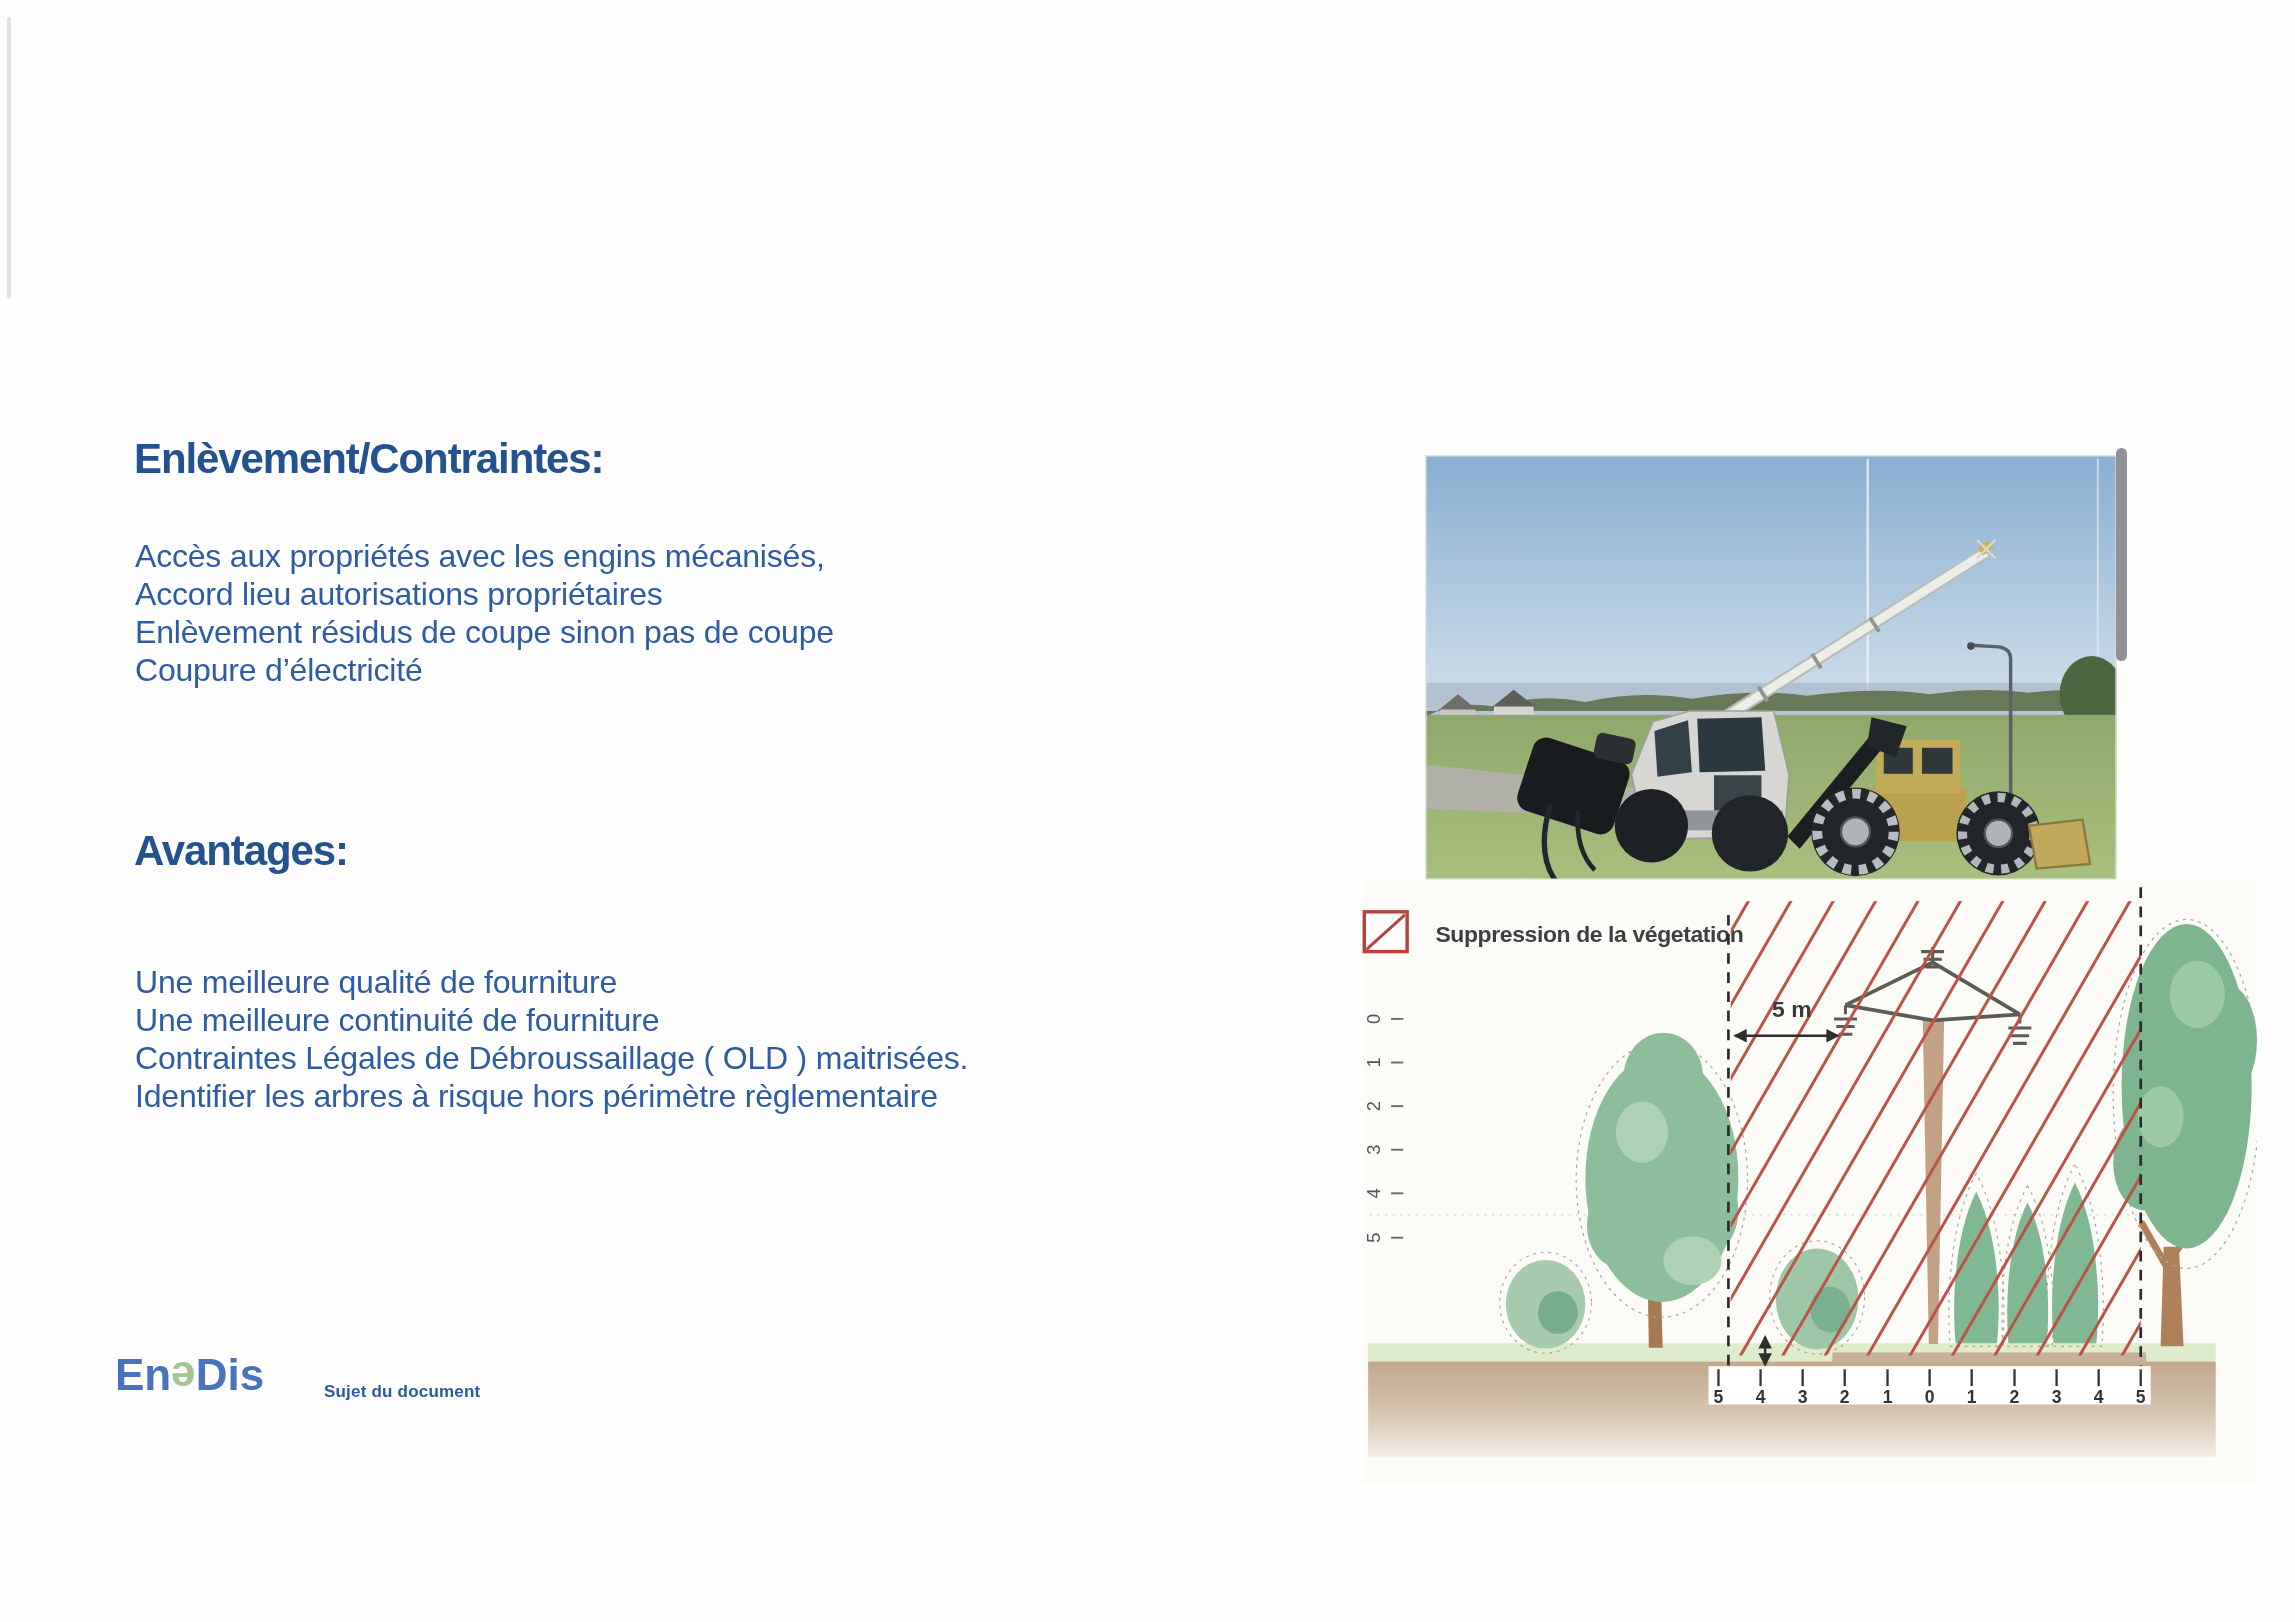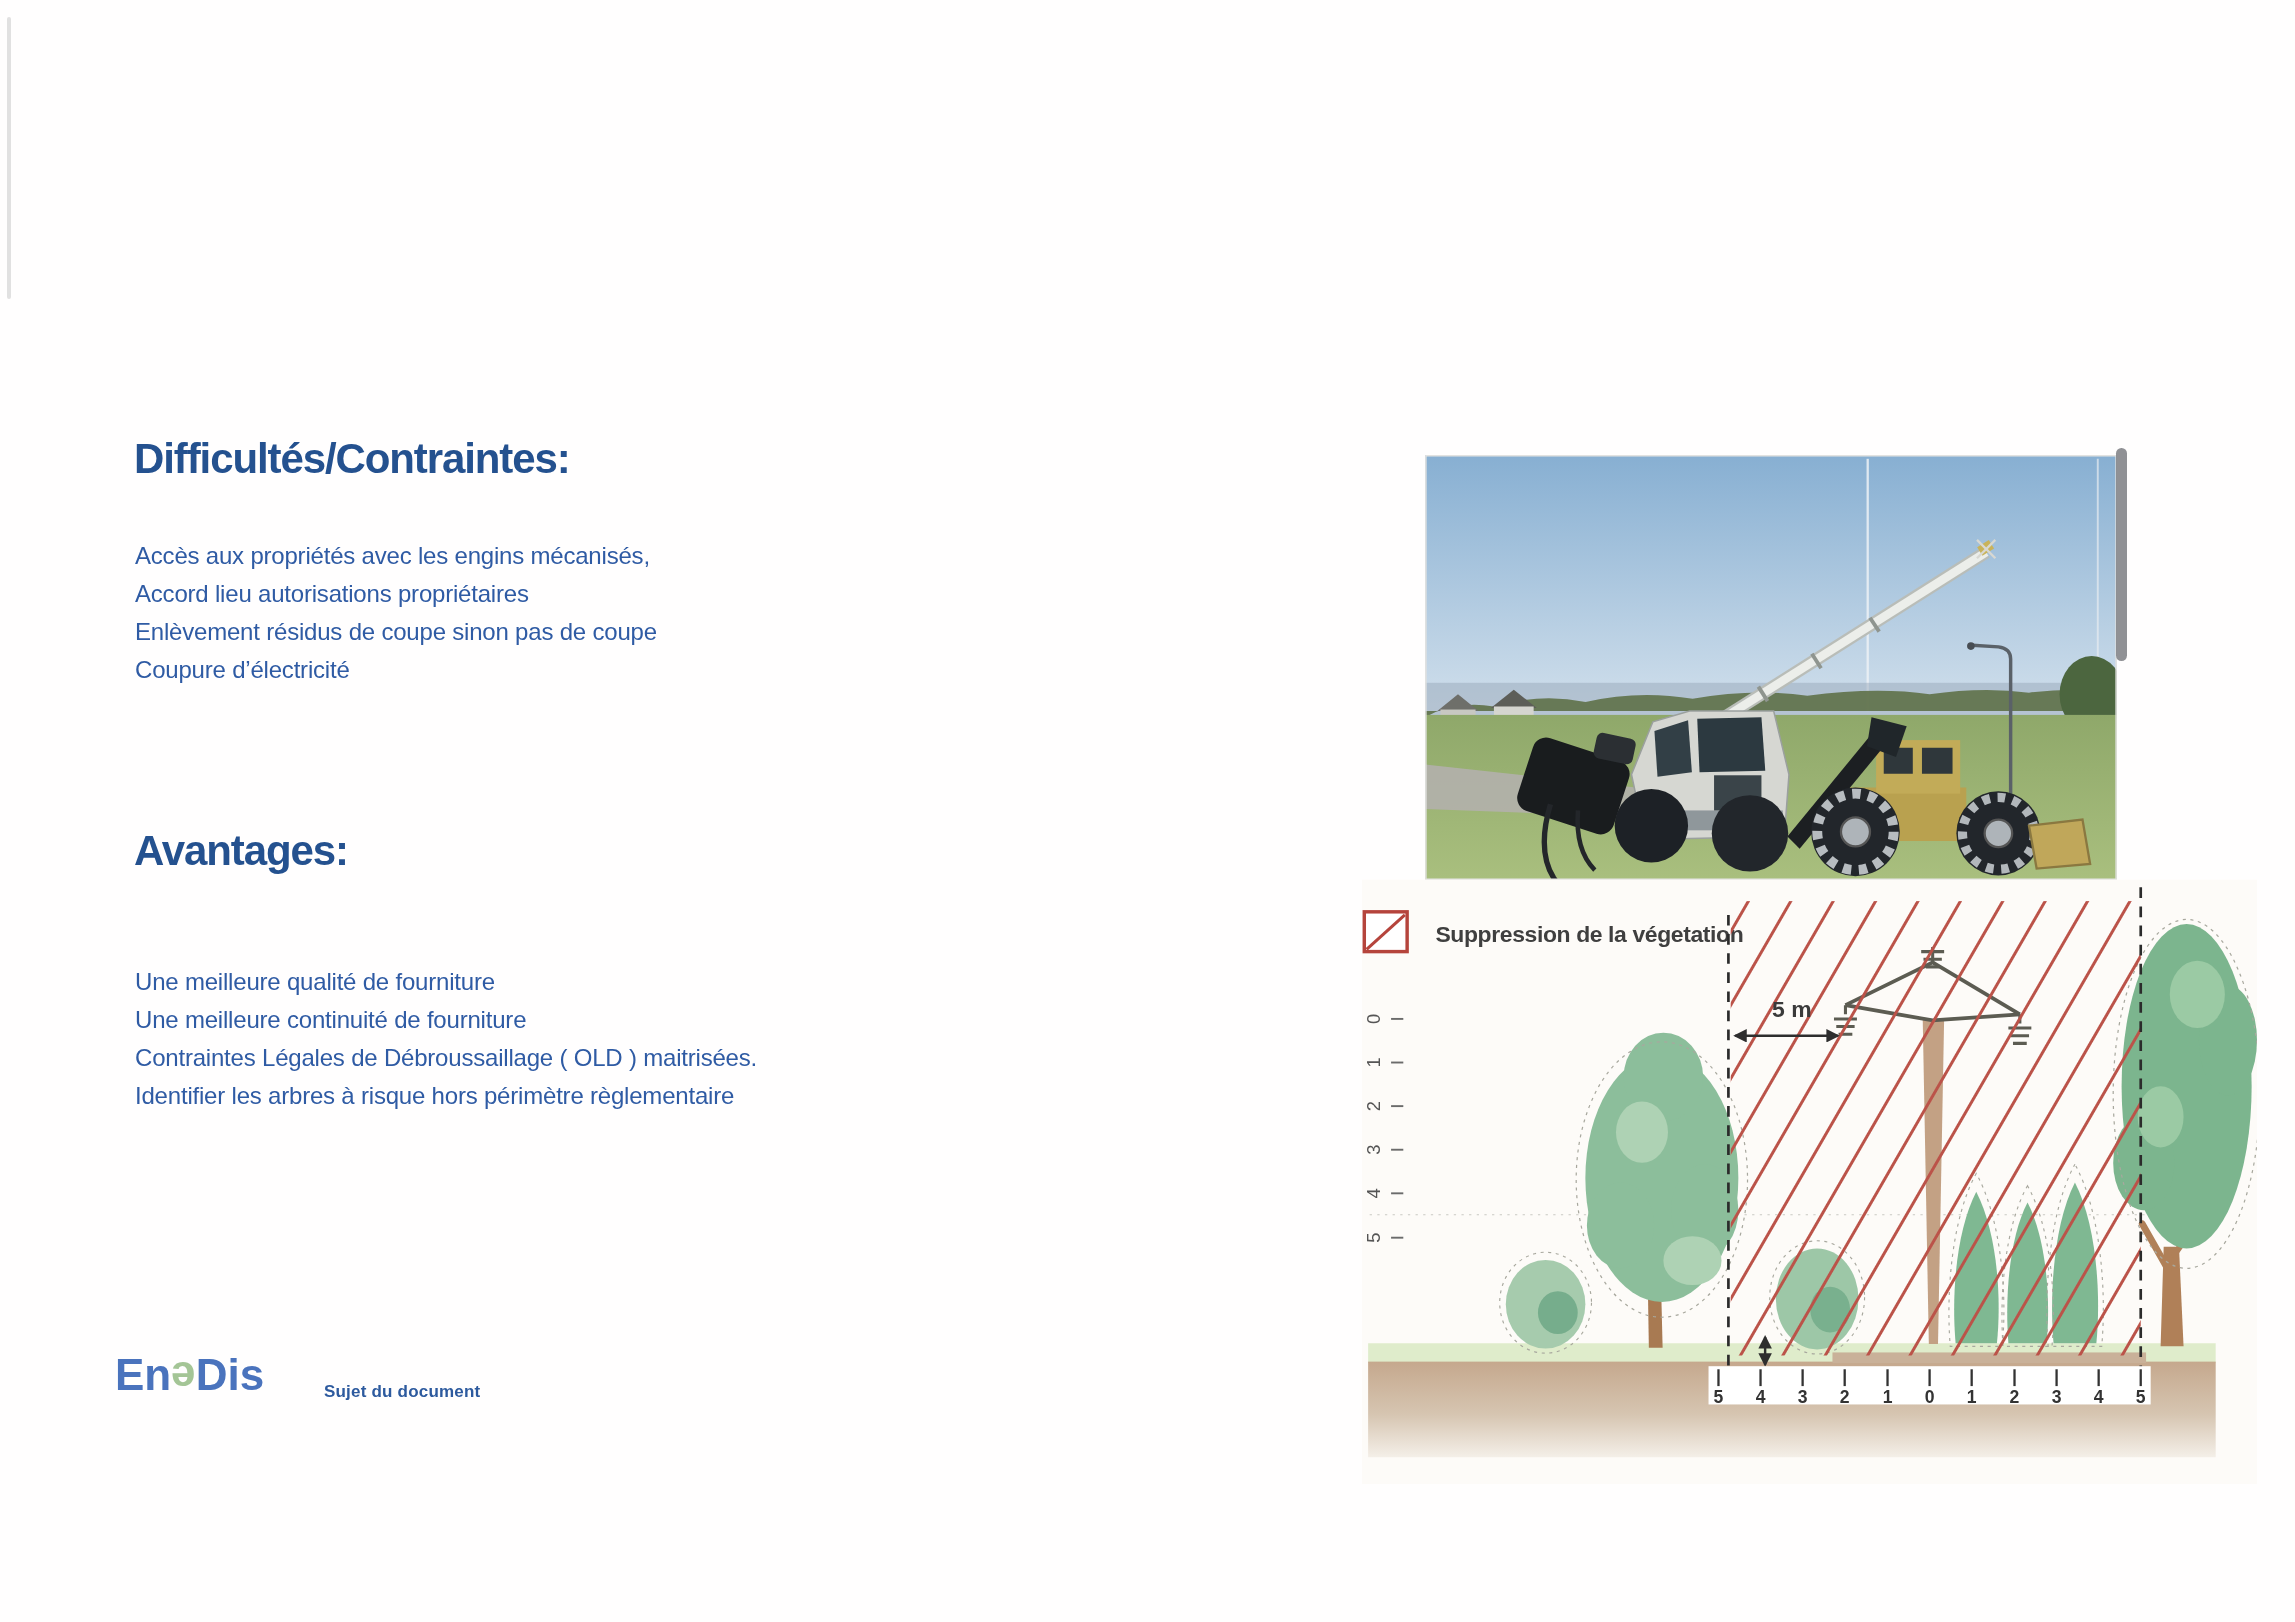--- a/index.html
+++ b/index.html
@@ -2,21 +2,21 @@
 <html style="font-size:12.2px"><head>
 <meta charset="utf-8">
 <style>
   html,body{margin:0;padding:0;background:#ffffff;}
   .page{position:relative;width:2295px;height:1623px;background:#fffefe;overflow:hidden;
         font-family:"Liberation Sans", sans-serif;}
   .scan-mark{position:absolute;left:6.9px;top:17px;width:3.8px;height:282px;background:#c9c9c9;
         opacity:.55;border-radius:2.3px;}
   .heading{position:absolute;left:134px;margin:0;font-size:42px;font-weight:bold;
         letter-spacing:-1.1px;color:#24518f;line-height:1;}
-  .body-block{position:absolute;left:135px;font-size:24px;color:#2f5ba4;line-height:38px;
+  .body-block{position:absolute;left:135px;font-size:32px;color:#2f5ba4;line-height:38px;
         letter-spacing:-0.2px;}
   .body-block .line{white-space:pre;}
   .note-block{line-height:40px;left:129px;}
   .logo{position:absolute;left:115px;top:1353px;font-size:44px;font-weight:800;
         color:#4a73bd;line-height:1;letter-spacing:0;}
   .logo .green{color:#a4c596;display:inline-block;transform:rotate(180deg) translateY(-2.3px);}
   .subject{position:absolute;left:324px;top:1382px;font-size:17px;font-weight:bold;
         color:#2d5a9e;letter-spacing:0.2px;}
   .photo{position:absolute;left:1425px;top:455px;width:692px;height:425px;}
   .graybar{position:absolute;left:2116px;top:448px;width:10.7px;height:213px;background:#87888c;
@@ -24,21 +24,21 @@
   .diagram{position:absolute;left:1362px;top:872px;width:895px;height:635px;}
   svg text{font-family:"Liberation Sans", sans-serif;}
 </style>
 </head>
 <body>
 
 <div class="page">
 
   <div class="scan-mark"></div>
 
-  <h1 class="heading" style="top:438px">Difficultés/Contraintes:</h1>
+  <h1 class="heading" style="top:438px">Enlèvement/Contraintes:</h1>
 
   <div class="body-block" style="top:537px">
     <div class="line">Accès aux propriétés avec les engins mécanisés,</div>
     <div class="line">Accord lieu autorisations propriétaires</div>
     <div class="line">Enlèvement résidus de coupe sinon pas de coupe</div>
     <div class="line">Coupure d’électricité</div>
   </div>
 
   <h1 class="heading" style="top:830px">Avantages:</h1>
 

